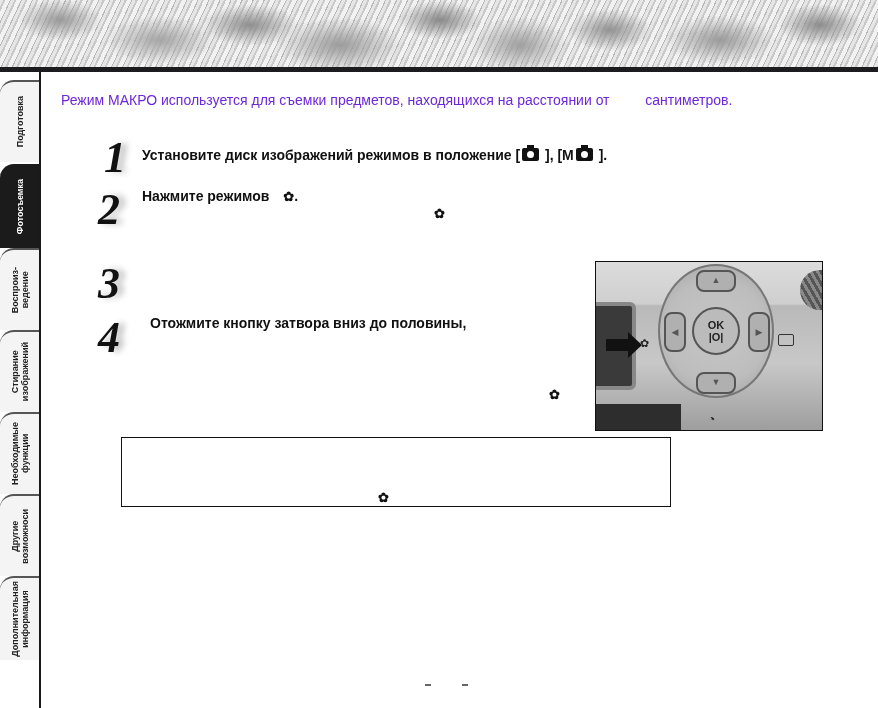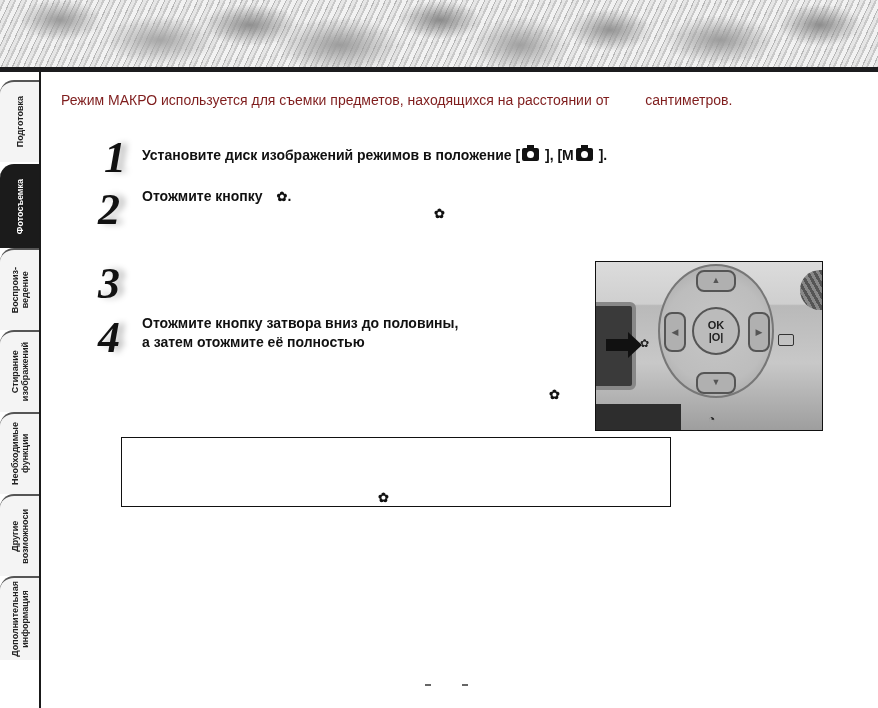--- a/index.html
+++ b/index.html
@@ -21,21 +21,21 @@
   .banner-rule { position:absolute; left:0; top:67px; width:878px; height:5px; background:#1c1c1e; }
   .sidebar-line { position:absolute; left:39px; top:72px; width:2px; height:636px; background:#1a1a1a; }
 
   .tab { position:absolute; left:0; width:39px; border-top:2px solid #555; border-radius:14px 0 0 0;
          background:#f4f4f4; display:flex; align-items:center; justify-content:center; overflow:hidden; }
   .tab.active { background:#1b1b1b; border-top-color:#1b1b1b; }
   .tab .lbl { writing-mode:vertical-rl; transform:rotate(180deg); font-size:9px; font-weight:bold;
               line-height:10px; text-align:center; white-space:pre; color:#222; }
   .tab.active .lbl { color:#fff; }
 
-  .intro { position:absolute; left:61px; top:92px; font-size:14px; line-height:17px; color:#7f1d1d; }
+  .intro { position:absolute; left:61px; top:92px; font-size:14px; line-height:17px; color:#6d28d9; }
   .intro .dist { display:inline-block; width:28px; }
 
   .step-num { position:absolute; font-family:"Liberation Serif", serif; font-style:italic; font-weight:bold;
               font-size:44px; line-height:44px; color:#111;
               text-shadow: 6px 0 6px rgba(0,0,0,0.25); }
   .step-text { position:absolute; font-size:14px; font-weight:bold; line-height:19px; color:#111; }
   .cam-icon { display:inline-block; width:17px; height:13px; background:#111; border-radius:2px; position:relative; vertical-align:-1px; margin:0 2px; }
   .cam-icon::before { content:""; position:absolute; left:5px; top:-3px; width:7px; height:3px; background:#111; }
   .cam-icon::after { content:""; position:absolute; left:5px; top:3px; width:7px; height:7px; background:#fff; border-radius:50%; }
   .macro { display:inline-block; font-size:13px; font-weight:bold; color:#111; }
@@ -102,31 +102,30 @@
     <span>сантиметров.</span></div>
 </div>
 
 <div class="step-num" style="left:104px;top:136px;">1</div>
 <div class="step-text" style="left:142px;top:146px;">
   <span>Установите диск изображений режимов в положение  [</span><span class="cam-icon"></span><span> ], [M</span><span class="cam-icon"></span><span> ].</span>
 </div>
 
 <div class="step-num" style="left:98px;top:188px;">2</div>
 <div class="step-text" style="left:142px;top:187px;">
-  <span>Отожмите кнопку</span>
+  <span>Нажмите режимов</span>
   <span class="macro" style="margin-left:10px;">✿</span><span>.</span>
 </div>
 <span class="macro" style="position:absolute;left:434px;top:206px;">✿</span>
 
 <div class="step-num" style="left:98px;top:262px;">3</div>
 
 <div class="step-num" style="left:98px;top:316px;">4</div>
-<div class="step-text" style="left:142px;top:314px;">
+<div class="step-text" style="left:150px;top:314px;">
   <div>Отожмите кнопку затвора вниз до половины,</div>
-  <div>а затем отожмите её полностью</div>
 </div>
 <span class="macro" style="position:absolute;left:549px;top:387px;">✿</span>
 
 <div class="photo">
   <div class="lcd"></div>
   <div class="lcd2"></div>
   <div class="knob"></div>
   <div class="ring"></div>
   <div class="pad" style="left:100px;top:8px;">▲</div>
   <div class="pad" style="left:100px;top:110px;">▼</div>

